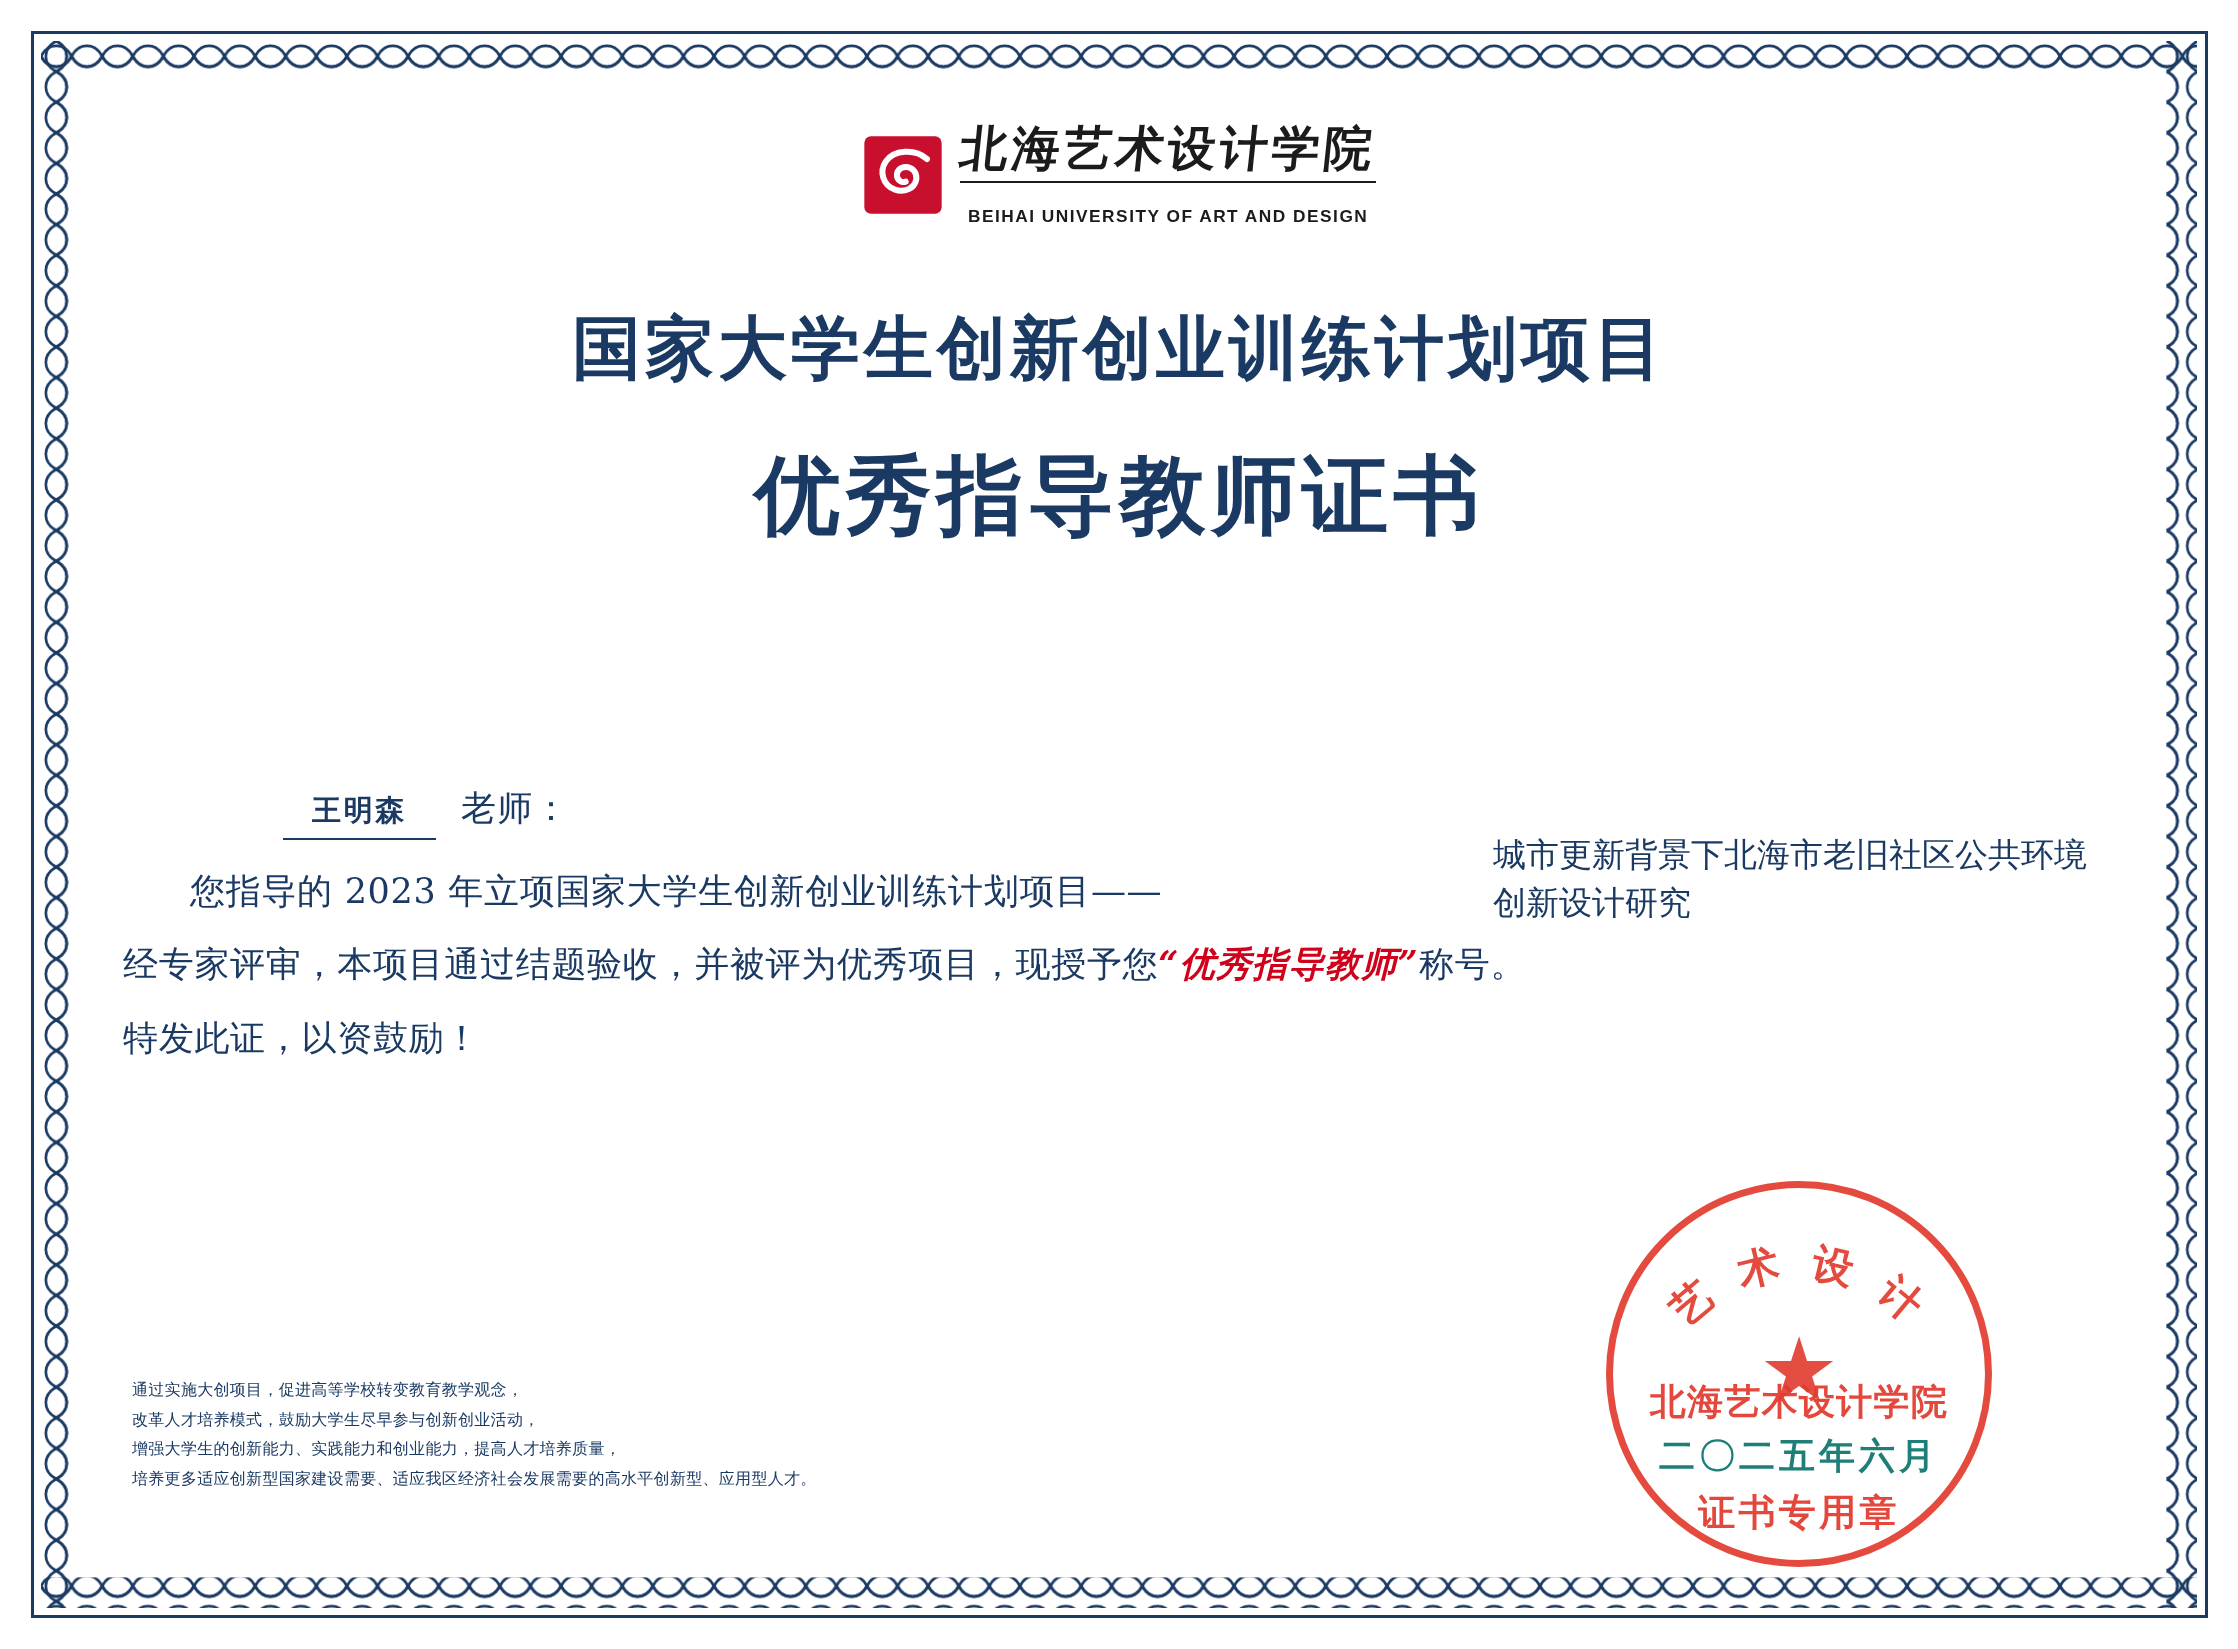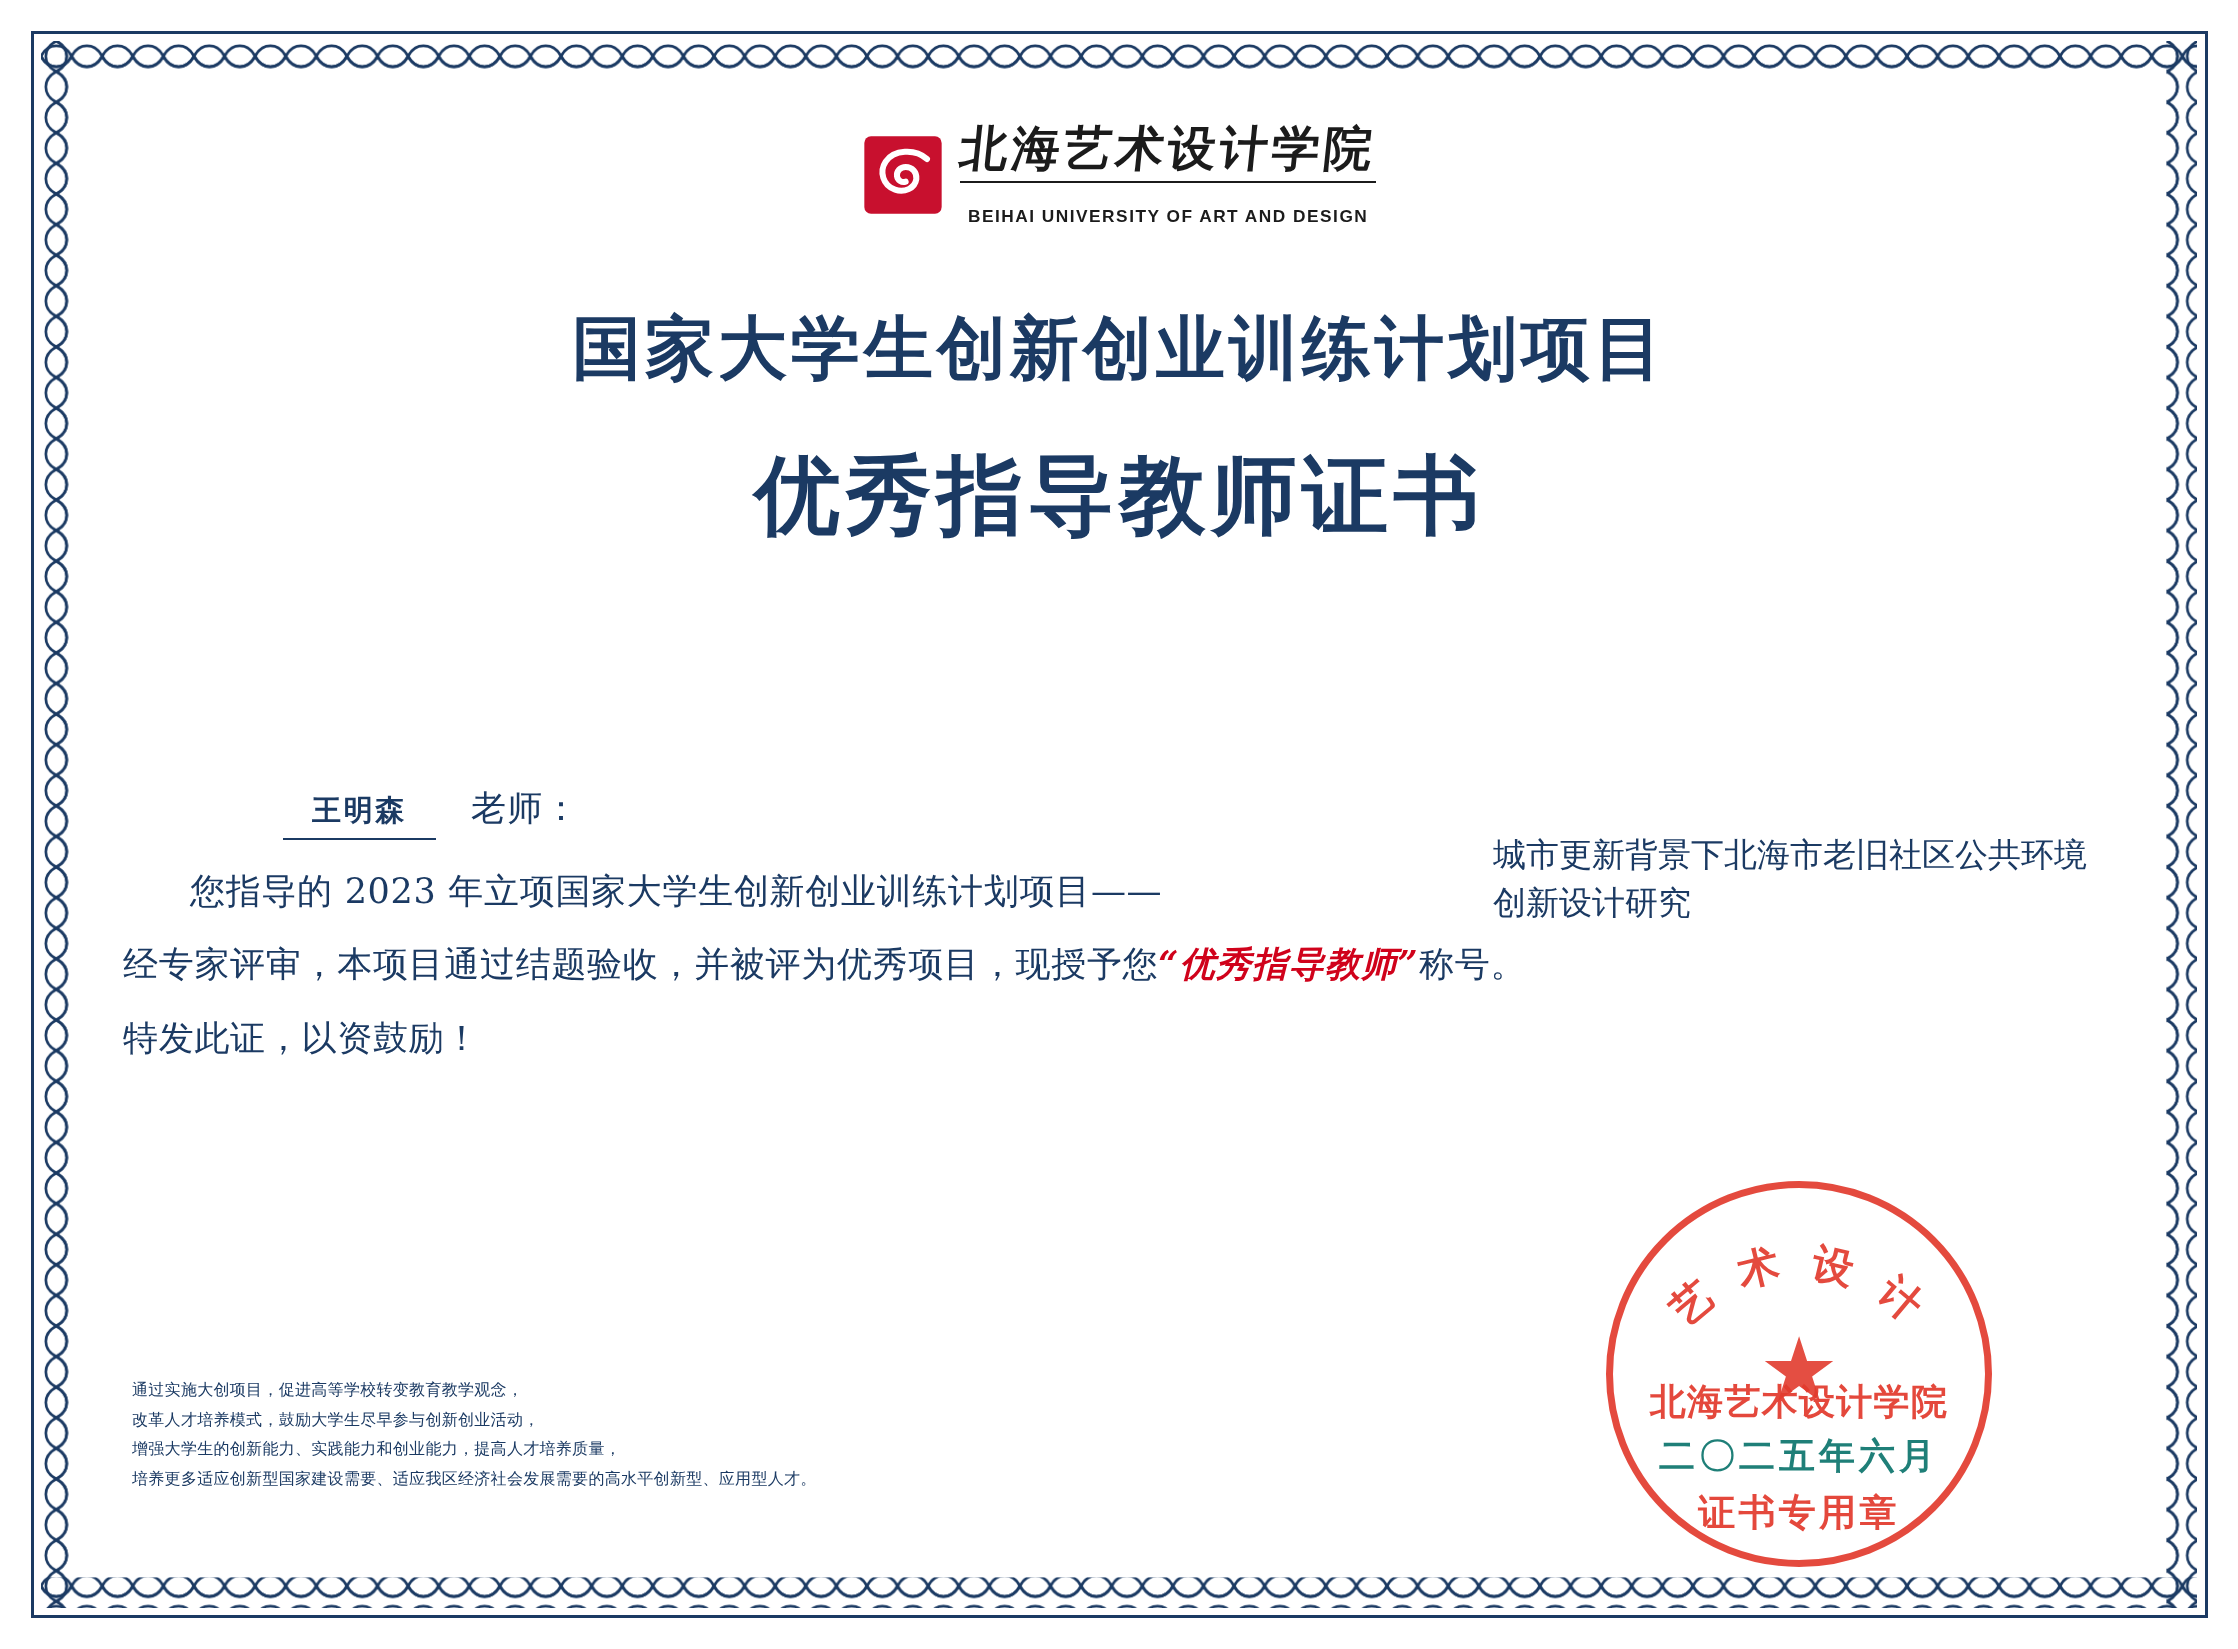--- a/index.html
+++ b/index.html
@@ -133,21 +133,21 @@
     font-weight: 700;
     letter-spacing: 2.7px;
     min-width: 153px;
     text-align: center;
     padding-bottom: 6.7px;
     border-bottom: 2.7px solid #1b3a63;
     box-sizing: border-box;
   }
   .name-suffix {
     font-size: 35px;
-    margin-left: 35px;
+    margin-left: 25px;
     padding-bottom: 8px;
     letter-spacing: 1.3px;
   }
 
   .para {
     font-size: 35px;
     line-height: 2.05;
     letter-spacing: 0.7px;
   }
   .para-line1 {

